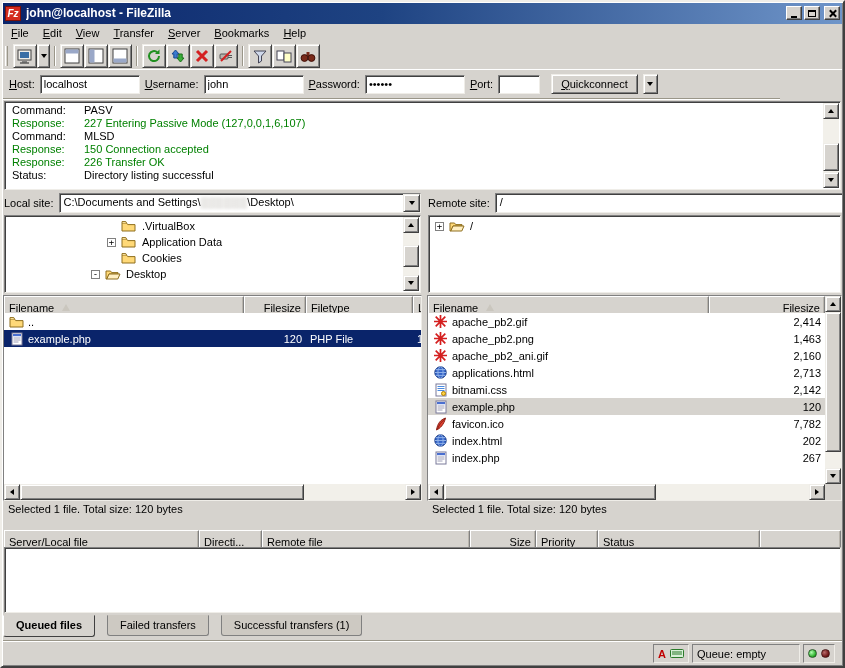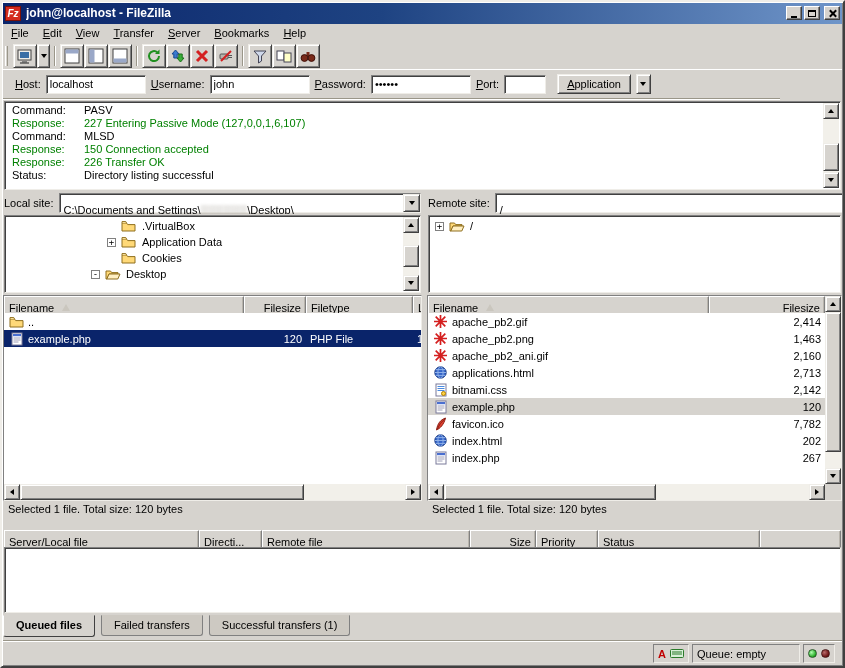--- a/index.html
+++ b/index.html
@@ -36,21 +36,21 @@
   .mn{display:inline-block}
   .mn::first-letter{text-decoration:underline}
   .toolbar{left:2px;top:43px;width:841px;height:27px;display:flex;align-items:center;padding-left:3px;border-bottom:1px solid #fff}
   .grip{width:3px;height:20px;border-left:1px solid #fff;border-right:1px solid #9a9689;margin-right:5px}
   .tbtn{width:24px;height:24px;flex:none;display:flex;align-items:center;justify-content:center}
   .tbtn svg{display:block}
   .tdd{width:13px}
   .tsep{width:0;height:20px;border-left:1px solid #9a9689;border-right:1px solid #fff;margin:0 4px}
 
   
-  .quick{left:2px;top:70px;width:778px;height:29px;display:flex;align-items:center;gap:5px;padding-left:13px;
+  .quick{left:2px;top:70px;width:778px;height:29px;display:flex;align-items:center;gap:5px;padding-left:7px;
          border-bottom:1px solid #9a9689;box-shadow:0 1px 0 #fff}
   .lbl{flex:none}
   .field{height:19px;background:#fff;border:1px solid;border-color:#808080 #efede8 #efede8 #808080;
          box-shadow:inset 1px 1px 0 #404040;padding:1px 3px;font:inherit;outline:none}
   .w100{width:100px}.w42{width:42px}
   .qbtn{height:20px;padding:1px 9px;font:inherit;cursor:default;margin-left:6px}
   .qdd{width:15px;height:20px;display:flex;align-items:center;justify-content:center}
 
   .tri-up{width:0;height:0;border-left:3px solid transparent;border-right:3px solid transparent;border-bottom:4px solid #000}
   .tri-down{width:0;height:0;border-left:3px solid transparent;border-right:3px solid transparent;border-top:4px solid #000}
@@ -75,21 +75,21 @@
   .hthumb{position:absolute;top:0;height:16px}
   .hscroll{top:484px;height:16px;background:#f2f0ea}
   .corner{left:825px;top:484px;width:16px;height:16px;background:#d6d3ce}
 
   
   .siterow{top:193px;height:20px;display:flex;align-items:center;gap:5px}
   .siterow.l{left:4px;width:417px}
   .siterow.r{left:428px;width:481px}
   .combo{flex:1;height:20px;display:flex;align-items:stretch;background:#fff;border:1px solid;
          border-color:#808080 #efede8 #efede8 #808080;box-shadow:inset 1px 1px 0 #404040}
-  .combo-text{flex:1;padding:10px 4px;white-space:nowrap;overflow:hidden}
+  .combo-text{flex:1;padding:2px 4px;white-space:nowrap;overflow:hidden}
   .combo-btn{width:17px;flex:none;display:flex;align-items:center;justify-content:center}
   .redacted{filter:blur(1.5px);color:#b4b0a8}
 
   
   .treebox{top:215px;height:78px;background:#fff;overflow:hidden}
   .treebox.l{left:4px;width:417px}
   .treebox.r{left:428px;width:413px}
   .tree-items{position:absolute;left:2px;top:2px;right:18px;bottom:2px;overflow:hidden}
   .treebox.r .tree-items{right:2px}
   .trow{height:16px;display:flex;align-items:center;white-space:nowrap}
@@ -121,21 +121,21 @@
   .frow.sel-inactive{background:#d6d3ce}
   .fcell{flex:none;height:17px;display:flex;align-items:center;padding:0 4px;overflow:hidden}
   .fcell.num{justify-content:flex-end}
 
   .selinfo{top:503px;height:14px;white-space:nowrap}
   .selinfo.l{left:8px}.selinfo.r{left:432px}
 
   
   .queuehdr{left:4px;top:530px;width:837px;height:17px;display:flex;overflow:hidden}
   .queuebody{left:4px;top:547px;width:837px;height:66px;background:#fff}
-  .tabs{left:3px;top:615px;height:23px;display:flex;gap:6px}
+  .tabs{left:3px;top:615px;height:23px;display:flex;gap:12px}
   .tab{flex:none;padding:3px 12px;height:21px;background:#cdc9c2;border:1px solid #808080;
        border-top:1px solid #cdc9c2;border-radius:0 0 3px 3px;white-space:nowrap}
   .tab.active{font-weight:bold;background:#d6d3ce;height:22px;
               border-color:#fff #404040 #404040 #fff;border-top-color:#d6d3ce}
 
   
   .statusbar{left:2px;top:640px;width:841px;height:26px;display:flex;align-items:center;justify-content:flex-end;
              gap:3px;padding:0 8px;border-top:1px solid #9a9689;box-shadow:inset 0 1px 0 #fff}
   .sbpanel{height:19px;border:1px solid;border-color:#808080 #efede8 #efede8 #808080;display:flex;
            align-items:center;padding:0 4px;gap:4px;background:#d6d3ce}
@@ -257,21 +257,21 @@
 
 <div class="abs quick">
   <span class="lbl mn">Host:</span>
   <input class="field w100" value="localhost" style="">
   <span class="lbl mn">Username:</span>
   <input class="field w100" value="john" style="">
   <span class="lbl mn">Password:</span>
   <input class="field w100" value="••••••" style="">
   <span class="lbl mn">Port:</span>
   <input class="field w42" value="" style="">
-  <button class="qbtn raised"><span class="mn">Application</span></button>
+  <button class="qbtn raised"><span class="mn">Quickconnect</span></button>
   <span class="qdd raised">
       <span class="tri-down"></span>
     </span>
 </div>
 
 <div class="abs log sunken">
   <div class="loglines">
       <div class="logline command">
         <span class="loglabel">Command:</span>
         <span class="logmsg">PASV</span>

